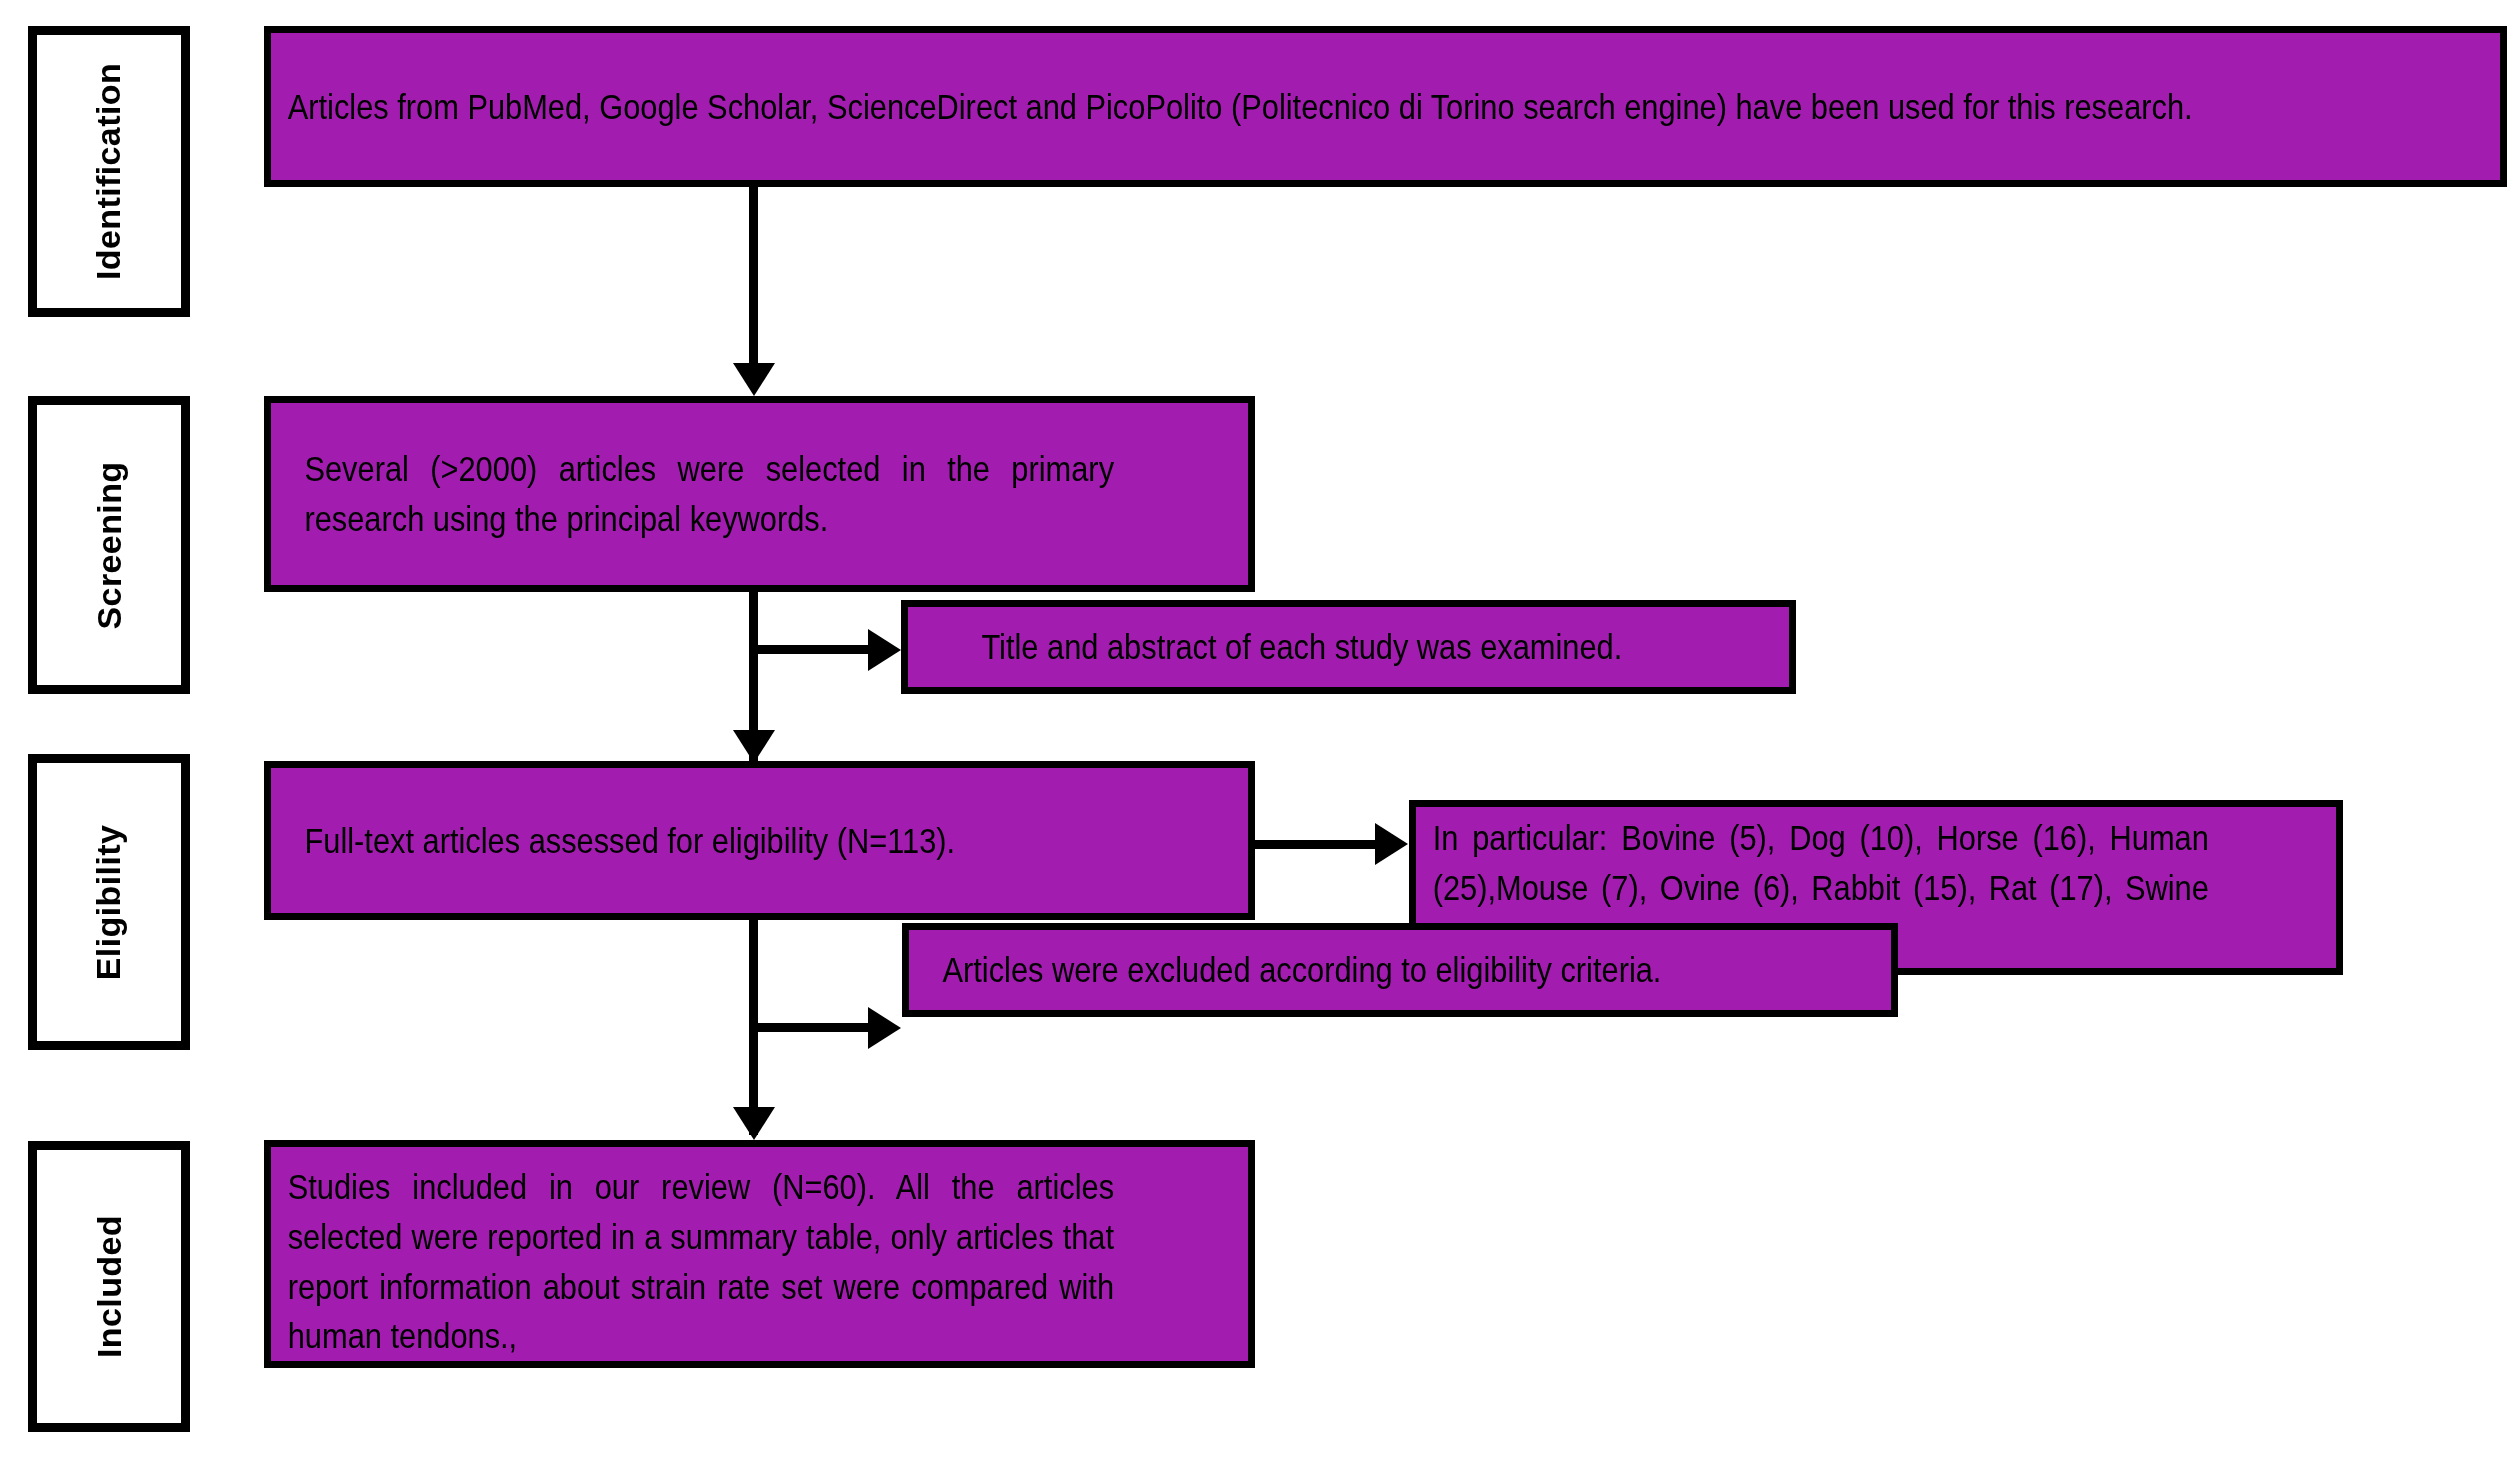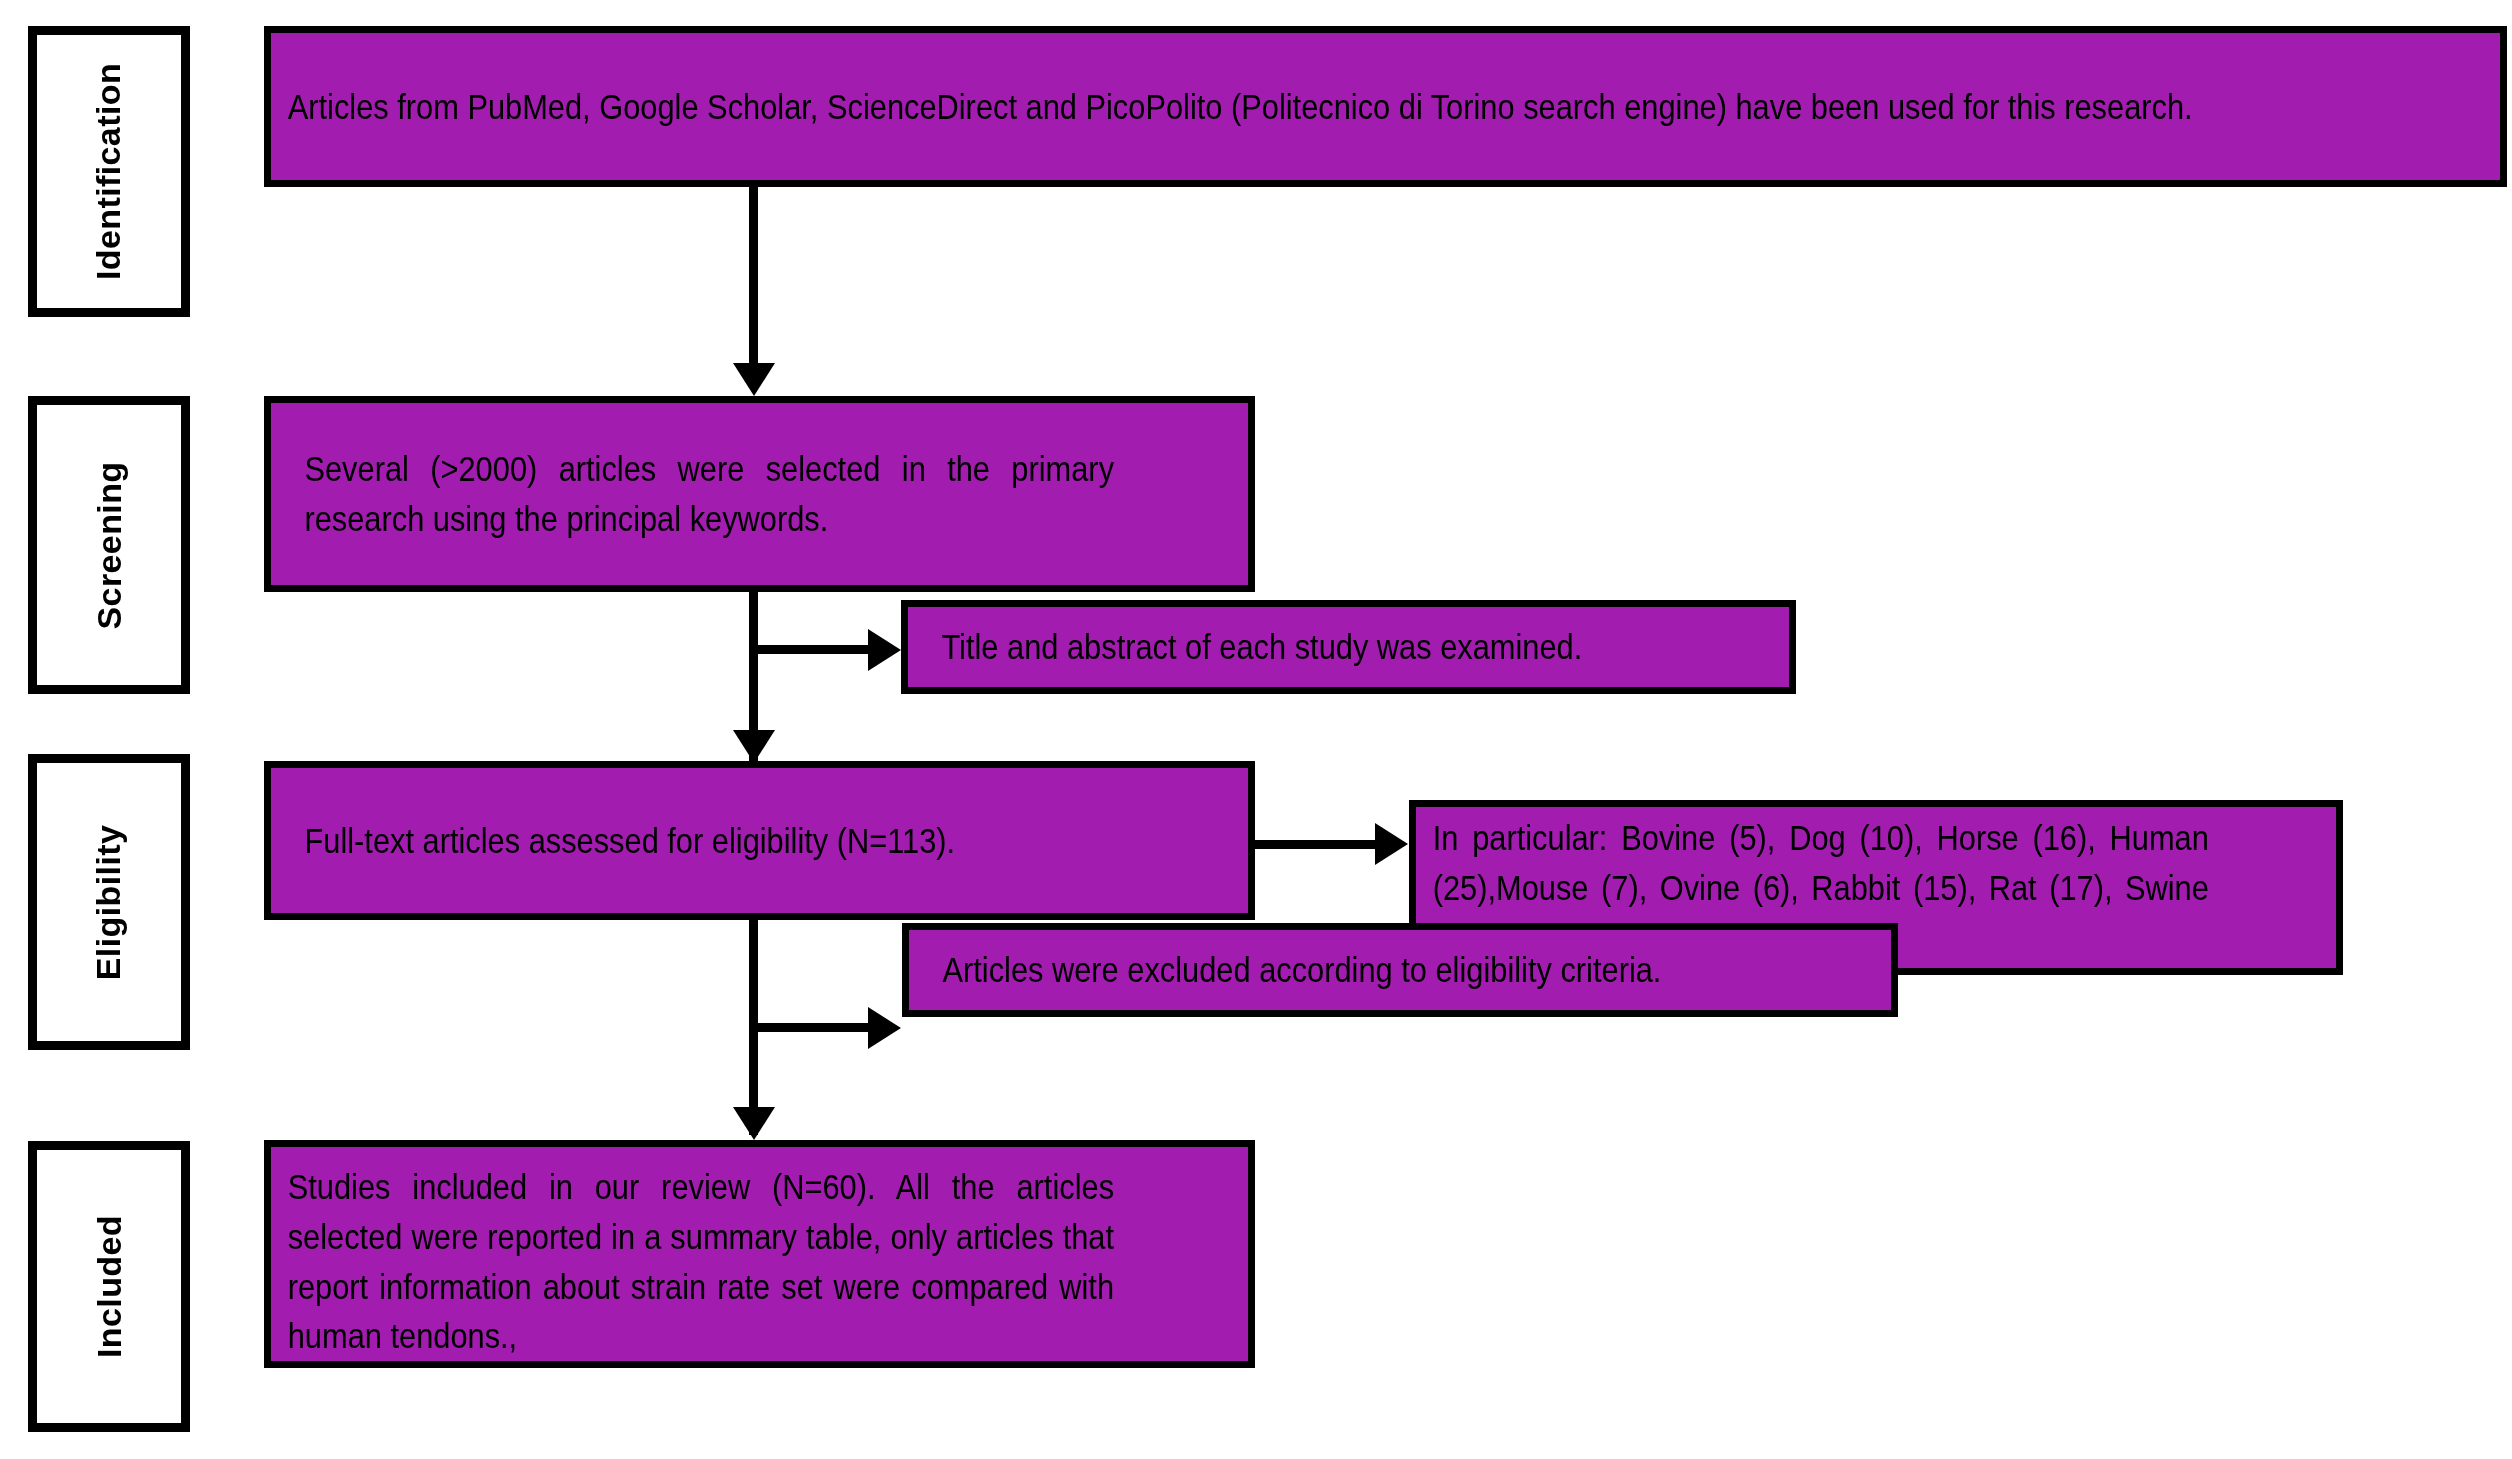--- a/index.html
+++ b/index.html
@@ -131,21 +131,21 @@
   <div class="arrow-right" style="left:868px; top:1007px;"></div>
 
   <div class="content-box" style="left:264px; top:26px; width:2243px; height:161px;">
     <div class="content-text justify">Articles from PubMed, Google Scholar, ScienceDirect and PicoPolito (Politecnico di Torino search engine) have been used for this research.</div>
   </div>
 
   <div class="content-box" style="left:264px; top:396px; width:991px; height:196px;">
     <div class="content-text justify indent">Several (&gt;2000) articles were selected in the primary research using the principal keywords.</div>
   </div>
 
-  <div class="content-box" style="left:901px; top:600px; width:895px; height:94px;">
+  <div class="content-box" style="left:901px; top:600px; width:895px; height:94px;padding-left:40px;">
     <div class="content-text left indent">Title and abstract of each study was examined.</div>
   </div>
 
   <div class="content-box" style="left:264px; top:761px; width:991px; height:159px;align-items:center;">
     <div class="content-text left indent">Full-text articles assessed for eligibility (N=113).</div>
   </div>
 
   <div class="content-box" style="left:1409px; top:757px; width:934px; height:175px;margin-top:43px;">
     <div class="content-text justify">In particular: Bovine (5), Dog (10), Horse (16), Human (25),Mouse (7), Ovine (6), Rabbit (15), Rat (17), Swine (7) and Other (5).</div>
   </div>

